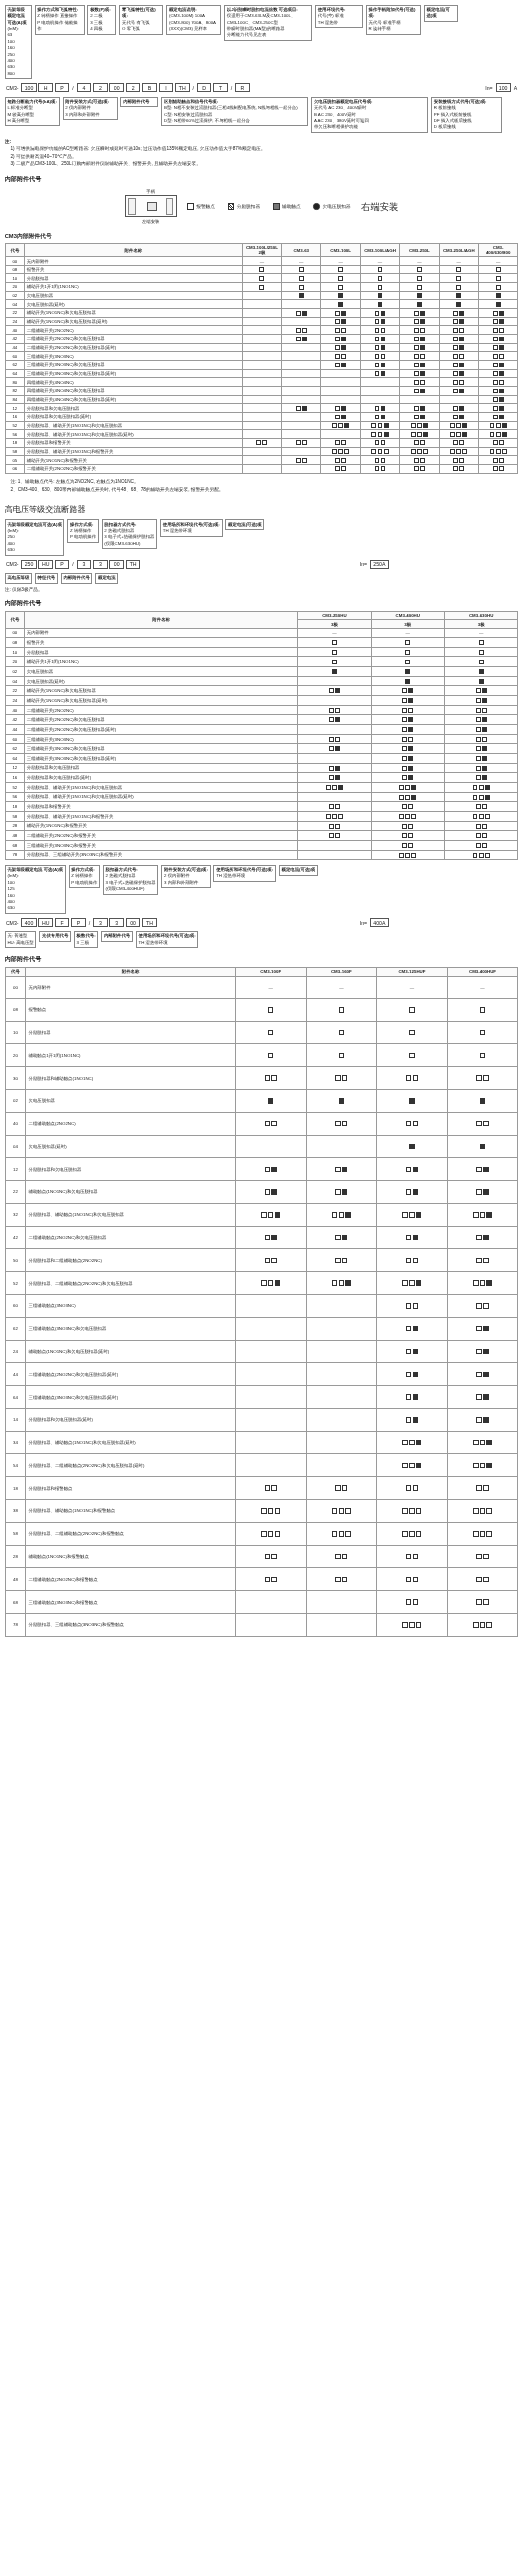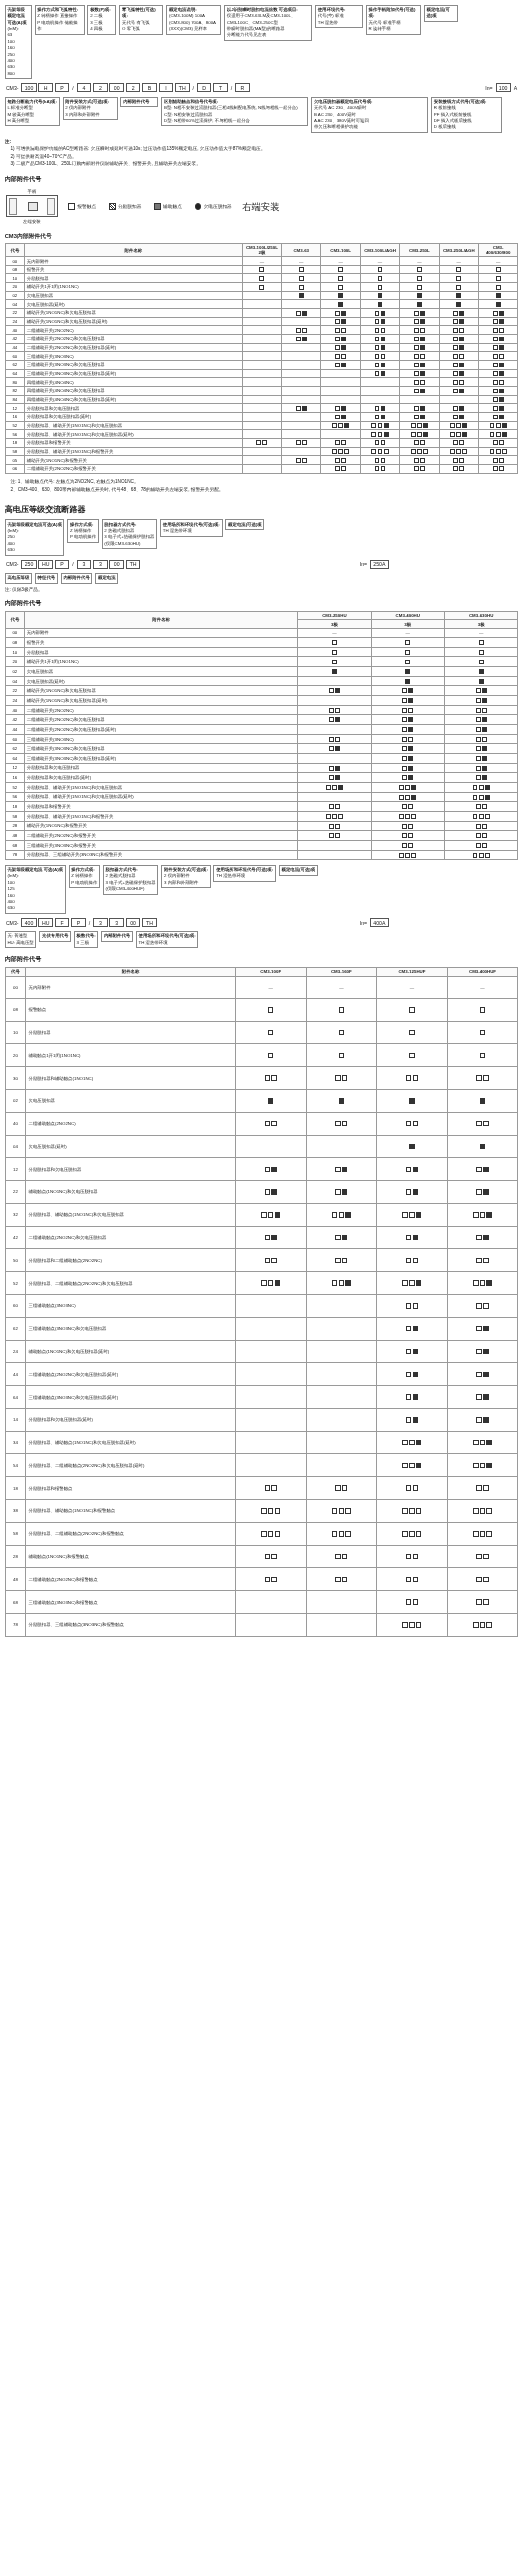--- a/index.html
+++ b/index.html
@@ -30,25 +30,25 @@
   .code-row{display:flex;align-items:center;gap:1.7px;margin:4.1px 0;font-size:5.2px;}
   .code-row.narrow{max-width:384px;}
   .code-cell{border:0.6px solid #555;min-width:8.1px;padding:0.6px 2.3px;text-align:center;display:inline-block;}
   .code-plain{padding:0 1.2px;display:inline-block;}
   .code-gap{margin-left:auto;}
   
   .notes{font-size:4.7px;line-height:1.6;margin:4.7px 0 5.8px 0;}
   .note-label{font-weight:bold;}
   .note-line{margin-left:5.8px;}
   
-  .big-heading{font-size:8.1px;font-weight:bold;margin:10.5px 0 4.7px 0;}
+  .big-heading{font-size:8.1px;font-weight:normal;margin:10.5px 0 4.7px 0;}
   .sub-heading{font-size:6.1px;font-weight:bold;margin:7px 0 2.9px 0;}
   .tbl-label{font-size:5.8px;font-weight:bold;margin:5.8px 0 2.3px 0;}
   
-  .diagram{display:flex;align-items:center;gap:10.5px;border:0;margin:2.3px 0 5.8px 0;padding:2.3px 1.2px;}
+  .diagram{display:flex;align-items:center;gap:10.5px;border:0;margin:2.3px 0 5.8px 0;padding:2.3px 1.2px;justify-content:center;}
   .breaker-wrap{text-align:center;font-size:4.4px;}
   .handle-label{margin-bottom:1.2px;}
   .breaker{width:50px;height:20px;border:0.6px solid #555;position:relative;margin:0 auto;background:#fdfdfd;}
   .breaker-handle{position:absolute;left:21px;top:5.8px;width:8.1px;height:7.6px;border:0.6px solid #555;background:#e8e8e8;}
   .acc-slot{position:absolute;top:2.3px;width:5.8px;height:15px;border:0.6px solid #888;background:#f3f3f3;}
   .acc-slot.left{left:2.3px;} .acc-slot.right{right:2.3px;}
   .mount-label{margin-top:1.7px;}
   .legend{display:flex;gap:12.8px;font-size:4.7px;align-items:center;}
   .lg-item{display:flex;align-items:center;gap:2.3px;}
   .lg-icon{width:4.7px;height:4.7px;border:0.6px solid #333;display:inline-block;}

